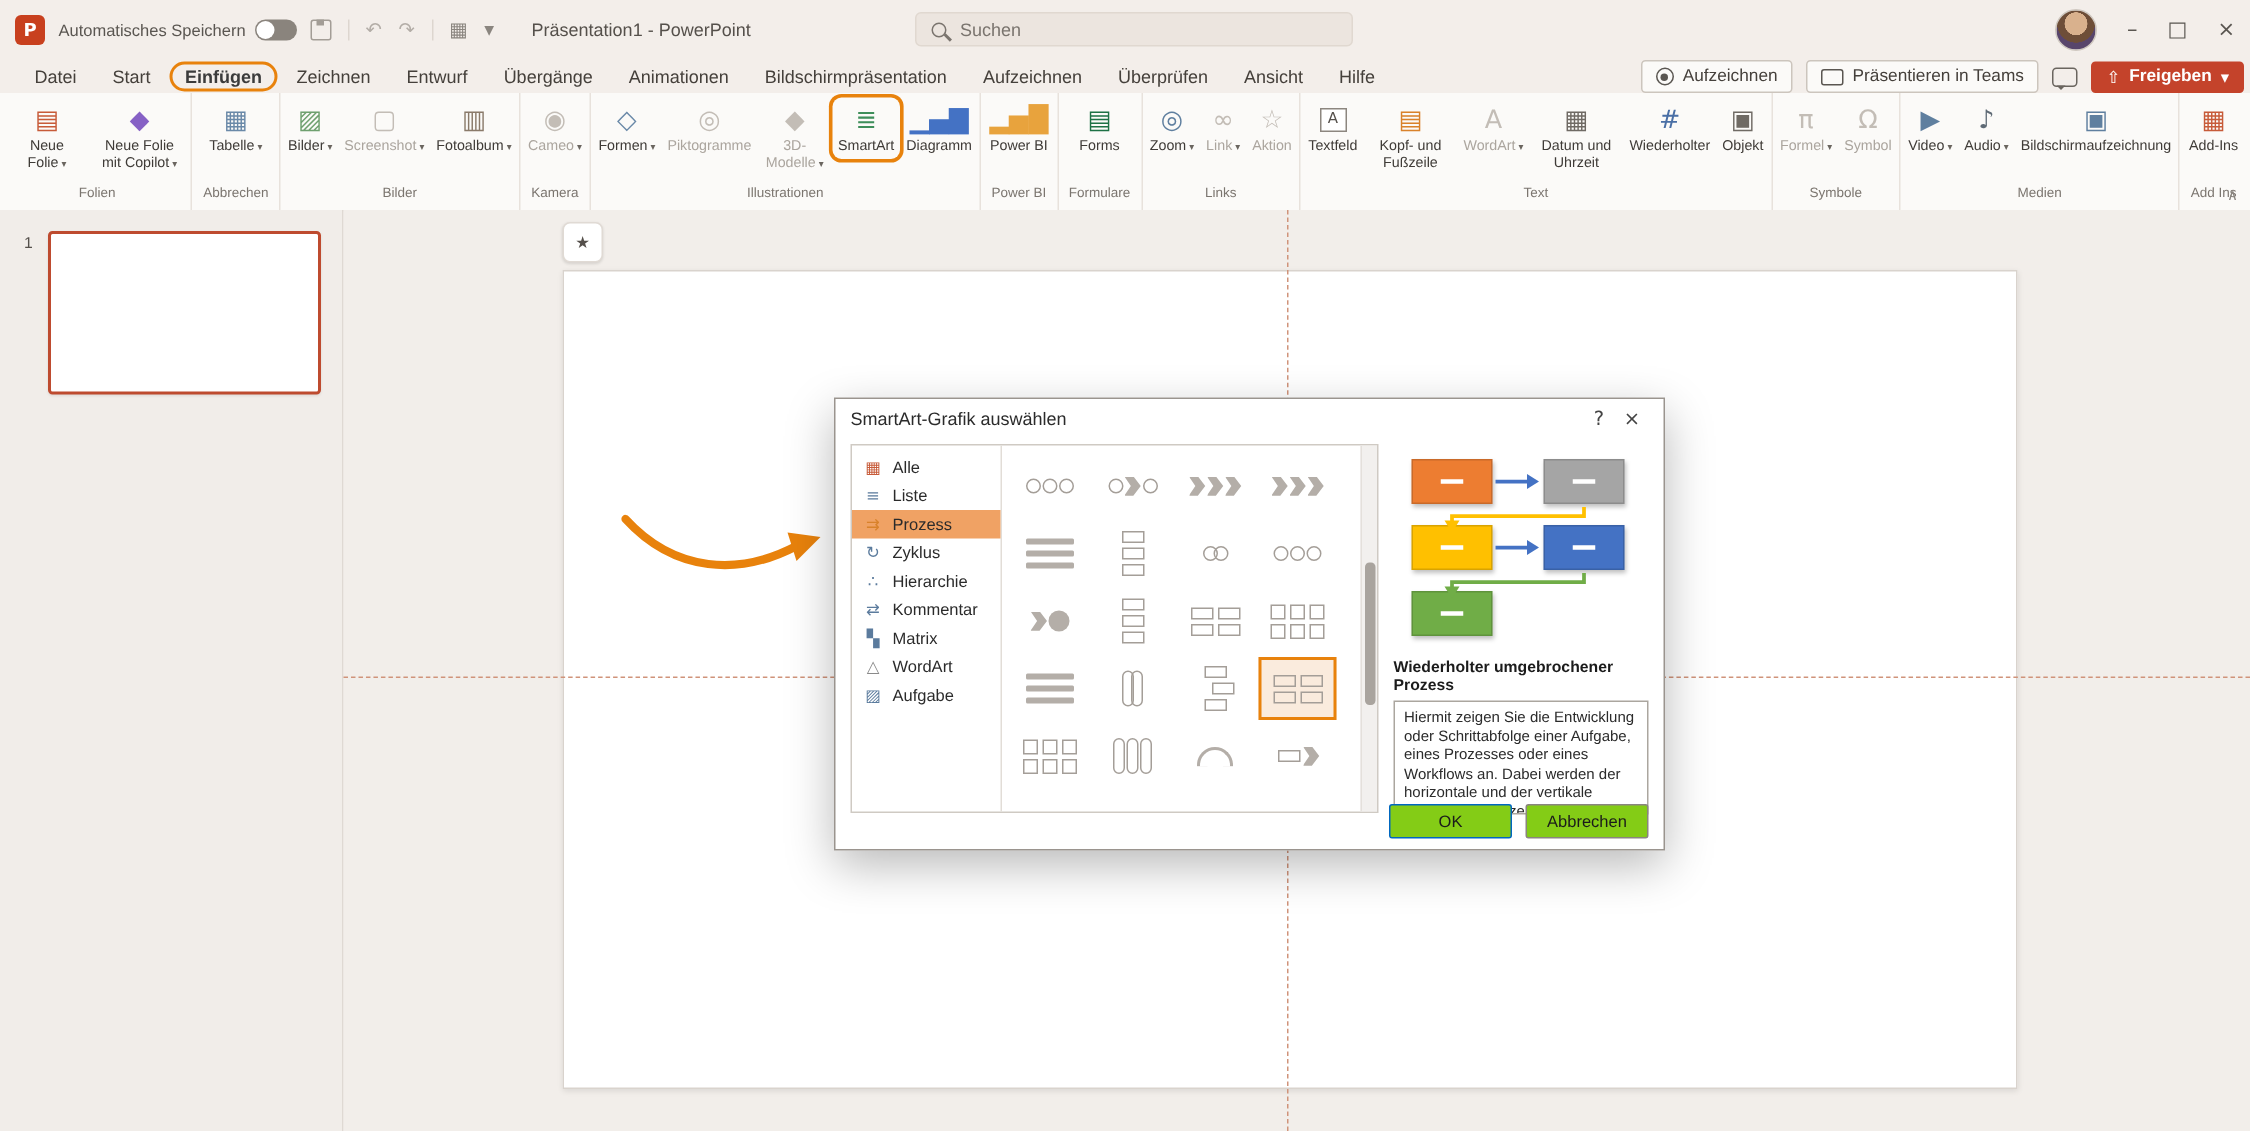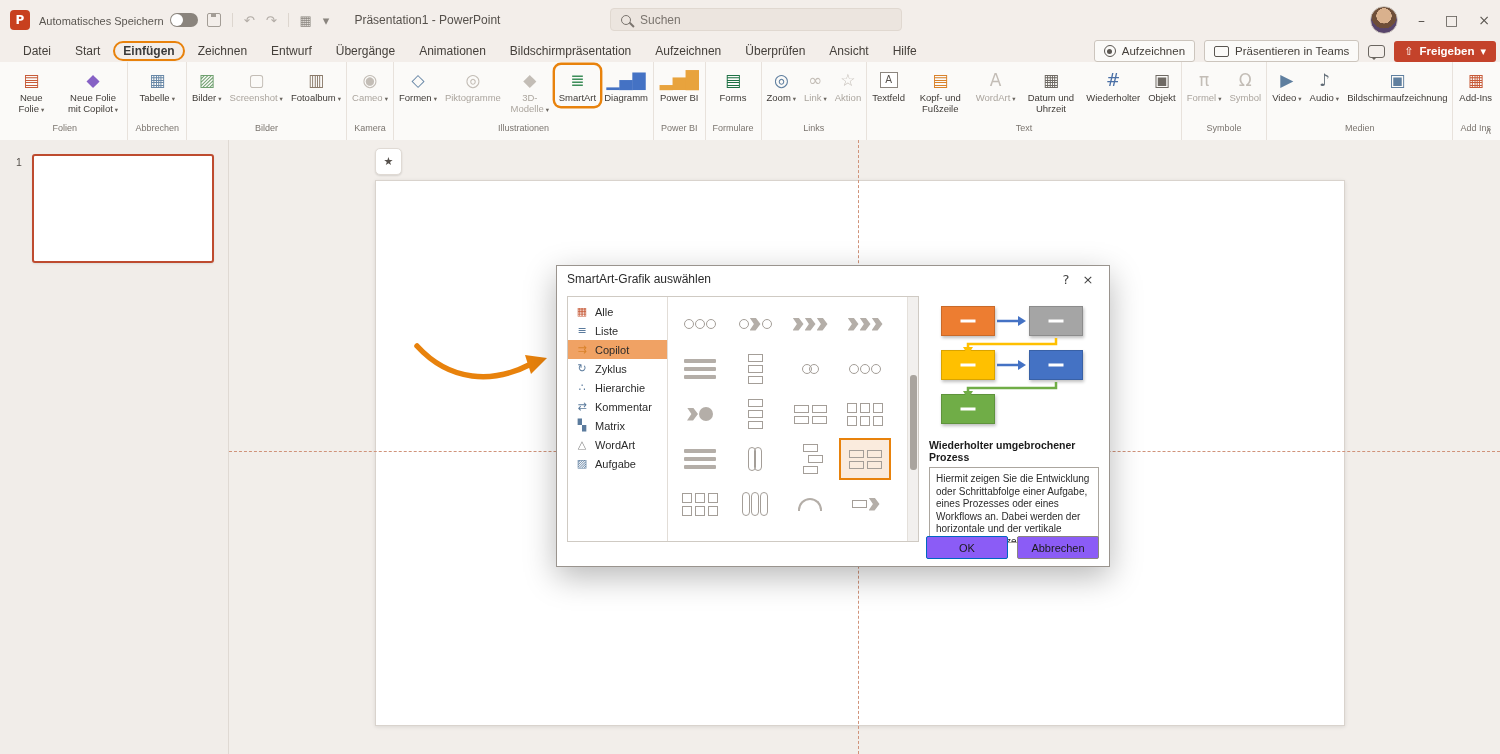--- a/index.html
+++ b/index.html
@@ -124,21 +124,21 @@
   .preview{position:absolute;left:372px;top:30px;width:170px;height:246px;}
   .pv-img{position:relative;width:170px;height:140px;}
   .pvbox{position:absolute;width:54px;height:30px;box-shadow:1px 2px 3px rgba(0,0,0,.25);
          border:1px solid rgba(0,0,0,.15);box-sizing:border-box;}
   .pvbox::after{content:"";position:absolute;left:50%;top:50%;width:15px;height:3px;background:#fff;transform:translate(-50%,-50%);}
   .p1{left:12px;top:10px;}.p2{left:100px;top:10px;}.p3{left:12px;top:54px;}.p4{left:100px;top:54px;}.p5{left:12px;top:98px;}
   .pv-conn{position:absolute;left:0;top:0;}
   .pv-title{font-size:10.5px;font-weight:bold;color:#1b1b1b;margin:3px 0 4px;}
   .pv-desc{border:1px solid #ABA69F;padding:5px 6px;font-size:10px;line-height:12.5px;color:#2b2b2b;height:64px;overflow:hidden;}
   .dlg-footer{position:absolute;right:10px;bottom:7px;display:flex;gap:9px;}
-  .dbtn{height:21px;min-width:56px;background:#8b5cf6;border:1px solid #8A857F;border-radius:2px;font-size:11px;
+  .dbtn{height:21px;min-width:56px;background:#84cc16;border:1px solid #8A857F;border-radius:2px;font-size:11px;
         display:flex;align-items:center;justify-content:center;padding:0 12px;color:#1b1b1b;}
   .dbtn.primary{border:1.6px solid #0067C0;}
 </style>
 </head>
 <body>
 
 <div class="app" style="--accent: #E8820C; --share: #C4432B; --catsel: #F0A264; --slideborder: #BE4B2F; --guide: #D0937A;">
 
   <div class="titlebar">
     <div class="pp-logo">
@@ -475,21 +475,21 @@
           <div class="cat-row">
             <span class="cat-icon" style="color: rgb(199, 91, 57);">▦</span>
             <span>Alle</span>
           </div>
           <div class="cat-row">
             <span class="cat-icon" style="color: rgb(91, 123, 157);">≡</span>
             <span>Liste</span>
           </div>
           <div class="cat-row selected">
             <span class="cat-icon" style="color: rgb(217, 130, 43);">⇉</span>
-            <span>Copilot</span>
+            <span>Prozess</span>
           </div>
           <div class="cat-row">
             <span class="cat-icon" style="color: rgb(91, 123, 157);">↻</span>
             <span>Zyklus</span>
           </div>
           <div class="cat-row">
             <span class="cat-icon" style="color: rgb(91, 123, 157);">∴</span>
             <span>Hierarchie</span>
           </div>
           <div class="cat-row">

